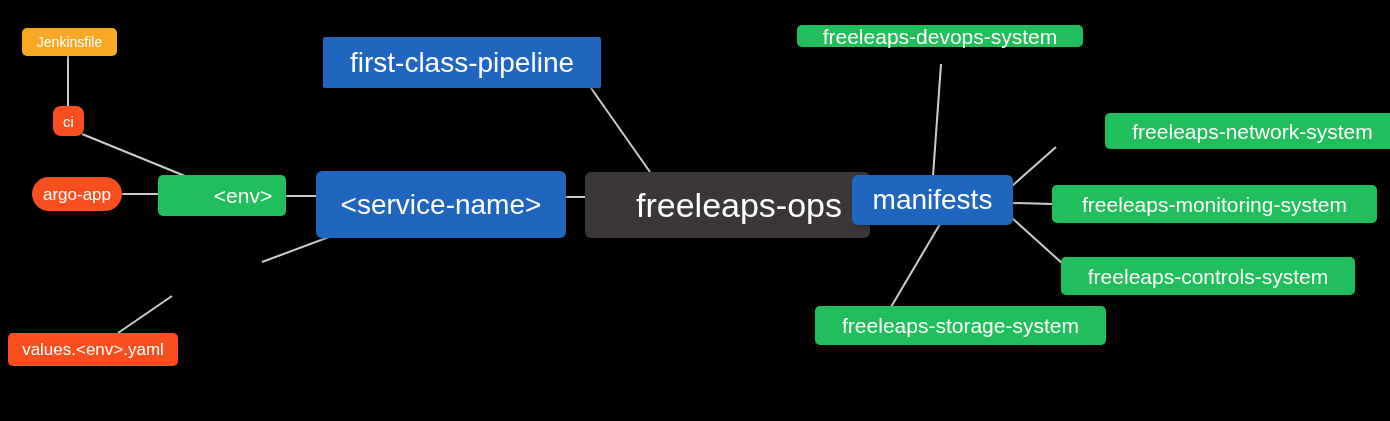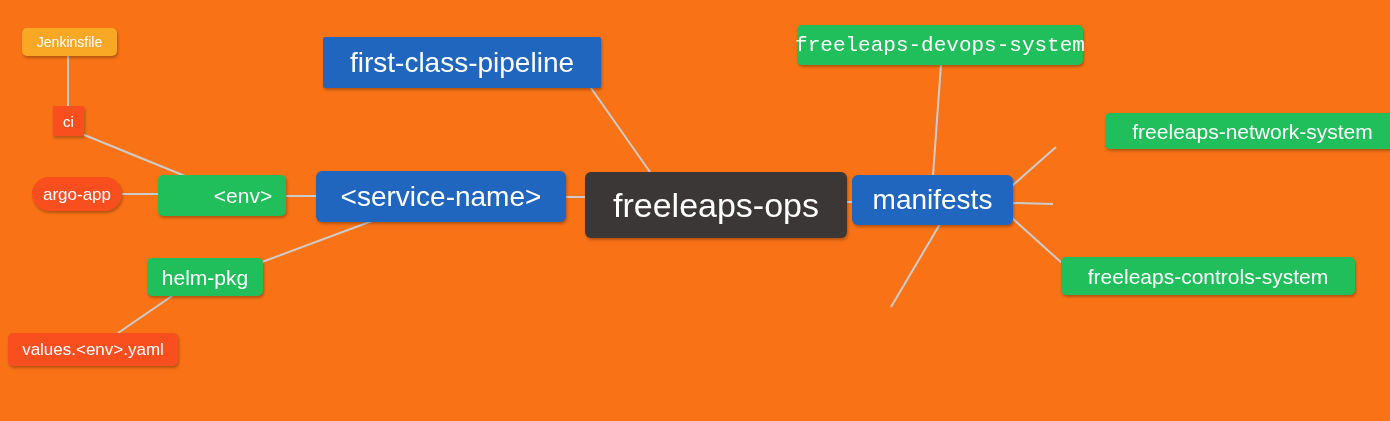--- a/index.html
+++ b/index.html
@@ -5,21 +5,21 @@
   html, body {
     margin: 0;
     padding: 0;
     background: #ffffff;
     font-family: "Liberation Sans", sans-serif;
   }
   .canvas {
     position: relative;
     width: 1390px;
     height: 421px;
-    background: #f97316;
+    background: #000000;
     overflow: hidden;
   }
   .edges {
     position: absolute;
     left: 0; top: 0;
     width: 1390px; height: 421px;
   }
   .edges line { stroke: #cccccc; stroke-width: 2; }
   .node {
     position: absolute;
@@ -33,30 +33,30 @@
     cursor: pointer;
     line-height: 1;
   }
   .blue  { background: #2066bf; }
   .green { background: #21bf5b; }
   .amber { background: #f9a826; }
   .red   { background: #f94f1e; }
   .dark  { background: #3b3737; }
 
   .n-jenkinsfile { left: 22px;   top: 28px;  width: 95px;  height: 28px; font-size: 14px; }
-  .n-ci          { left: 53px;   top: 106px; width: 31px;  height: 30px; font-size: 15px; border-radius: 0; }
+  .n-ci          { left: 53px;   top: 106px; width: 31px;  height: 30px; font-size: 15px; border-radius: 8px; }
   .n-argo-app    { left: 32px;   top: 177px; width: 90px;  height: 34px; font-size: 17px; border-radius: 17px; }
   .n-env         { left: 158px;  top: 175px; width: 86px;  height: 41px; font-size: 21px; padding-left: 42px; }
   .n-helm-pkg    { left: 147px;  top: 258px; width: 116px; height: 38px; font-size: 21px; }
   .n-values      { left: 8px;    top: 333px; width: 170px; height: 33px; font-size: 17px; text-align: right; }
   .n-fcp         { left: 323px;  top: 37px;  width: 278px; height: 51px; font-size: 28px; border-radius: 2px; }
-  .n-service     { left: 316px;  top: 171px; width: 250px; height: 51px; font-size: 28px; border-radius: 6px; }
-  .n-ops         { left: 585px;  top: 172px; width: 262px; height: 66px; font-size: 34px; border-radius: 6px; }
+  .n-service     { left: 316px;  top: 171px; width: 250px; height: 67px; font-size: 28px; border-radius: 6px; }
+  .n-ops         { left: 585px;  top: 172px; width: 262px; height: 66px; font-size: 34px; border-radius: 6px; padding-left: 23px; }
   .n-manifests   { left: 852px;  top: 175px; width: 161px; height: 50px; font-size: 28px; border-radius: 6px; }
-  .n-devops      { left: 797px;  top: 25px;  width: 286px; height: 40px; font-size: 21px; font-family: Liberation Mono, monospace; }
+  .n-devops      { left: 797px;  top: 25px;  width: 286px; height: 22px; font-size: 21px; }
   .n-network     { left: 1105px; top: 113px; width: 295px; height: 36px; font-size: 21px; }
   .n-monitoring  { left: 1052px; top: 185px; width: 325px; height: 38px; font-size: 21px; }
   .n-controls    { left: 1061px; top: 257px; width: 294px; height: 38px; font-size: 21px; }
   .n-storage     { left: 815px;  top: 306px; width: 291px; height: 39px; font-size: 21px; }
 </style>
 </head>
 <body>
 
 <div class="canvas">
 
@@ -78,33 +78,34 @@
   </svg>
 
   <div class="node amber n-jenkinsfile">Jenkinsfile</div>
 
   <div class="node red n-ci">ci</div>
 
   <div class="node red n-argo-app">argo-app</div>
 
   <div class="node green n-env">&lt;env&gt;</div>
 
-  <div class="node green n-helm-pkg">helm-pkg</div>
 
   <div class="node red n-values">values.&lt;env&gt;.yaml</div>
 
   <div class="node blue n-fcp">first-class-pipeline</div>
 
   <div class="node blue n-service">&lt;service-name&gt;</div>
 
   <div class="node dark n-ops">freeleaps-ops</div>
 
   <div class="node blue n-manifests">manifests</div>
 
   <div class="node green n-devops">freeleaps-devops-system</div>
 
   <div class="node green n-network">freeleaps-network-system</div>
 
+  <div class="node green n-monitoring">freeleaps-monitoring-system</div>
 
   <div class="node green n-controls">freeleaps-controls-system</div>
 
+  <div class="node green n-storage">freeleaps-storage-system</div>
 
 </div>
 
 </body></html>

